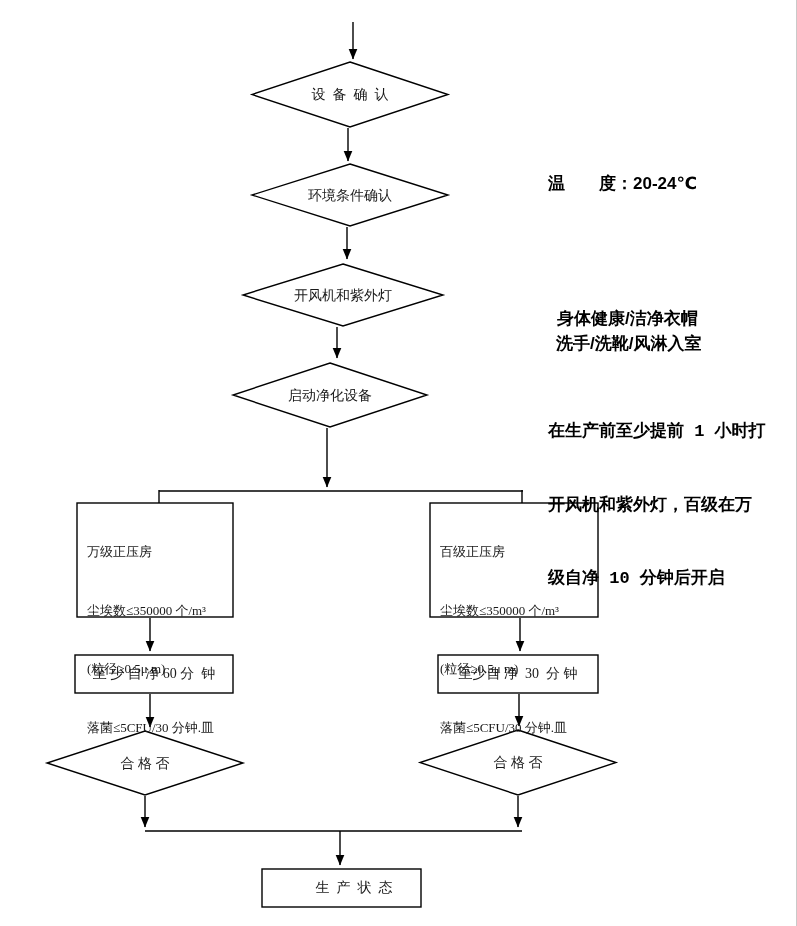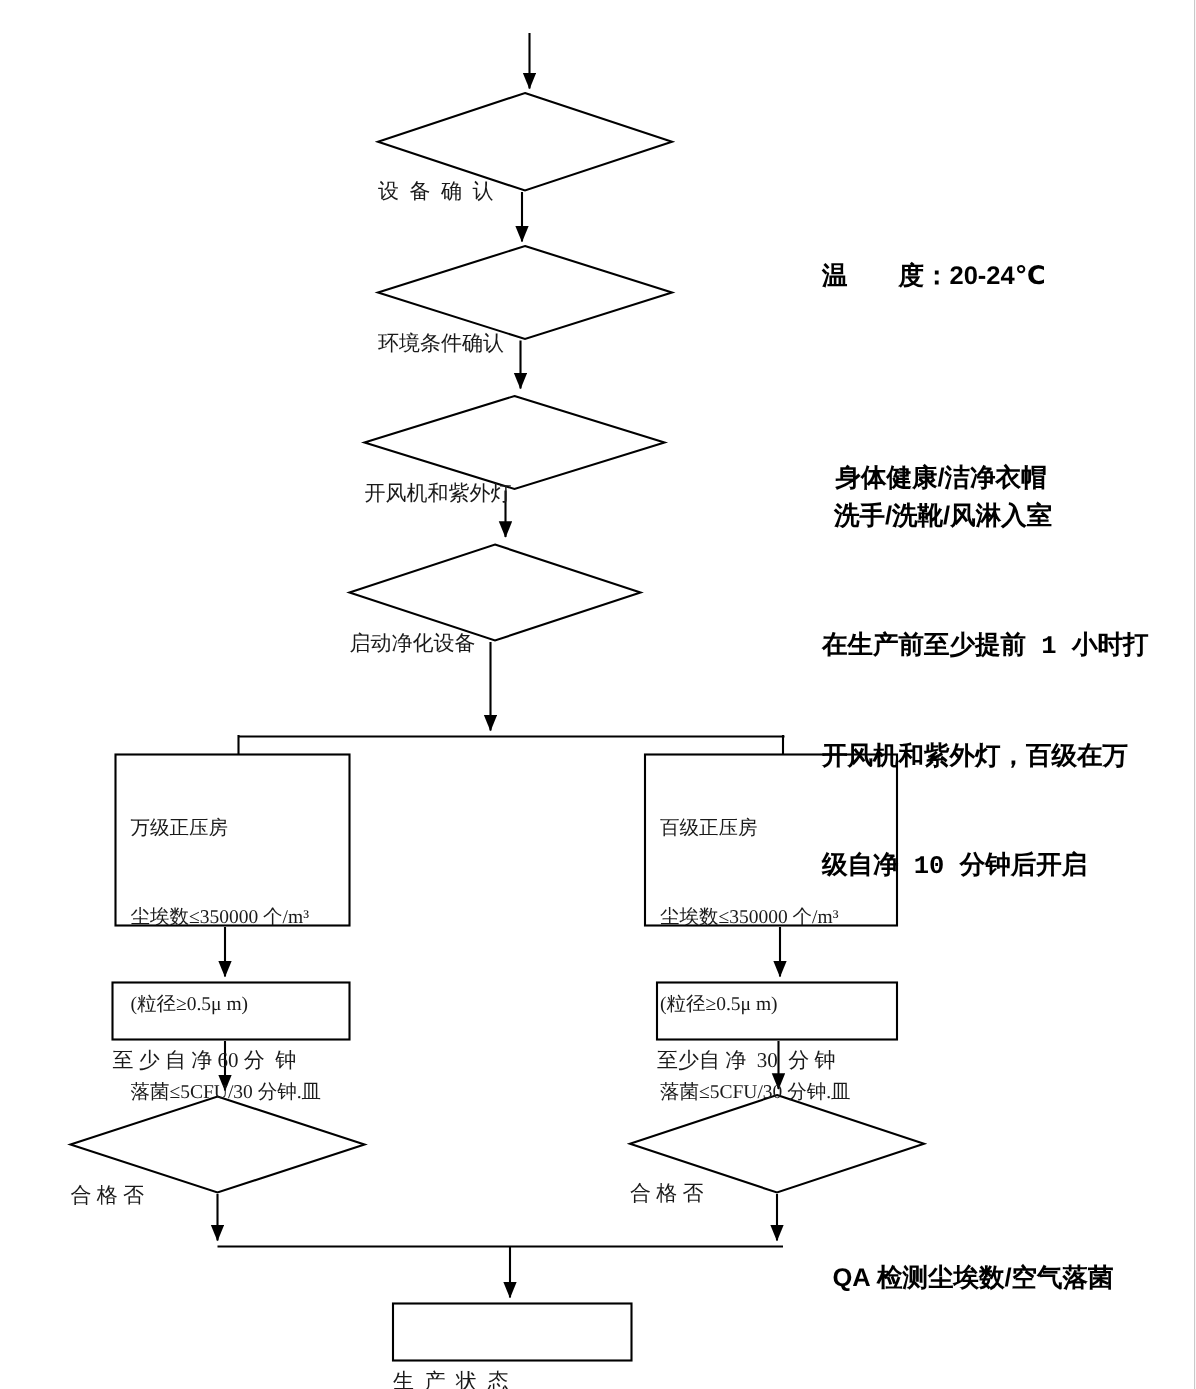--- a/index.html
+++ b/index.html
@@ -16,22 +16,22 @@
     background:#c9c9c9;
   }
   svg.canvas{position:absolute;left:0;top:0;}
   svg.canvas polygon, svg.canvas rect{fill:#ffffff;stroke:#000;stroke-width:1.4;}
   svg.canvas line{stroke:#000;stroke-width:1.4;}
   .label{
     position:absolute;
     font-size:14px;
     line-height:16px;
     white-space:pre;
+    text-align:center;
     color:#1a1a1a;
-    margin-top:34px;
   }
   .boxtext{
     position:absolute;
     font-size:13px;
     white-space:pre;
     text-align:left;
     color:#1a1a1a;
   }
   .boxtext div{height:26.5px;line-height:26.5px;}
   .annotation{
@@ -114,16 +114,15 @@
   <div class="label" style="left:262px;top:880px;width:184px;">生  产  状  态</div>
 
   <div class="annotation" style="left:548px;top:172px;">温　　度：20-24℃</div>
   <div class="annotation" style="left:557px;top:307px;">身体健康/洁净衣帽</div>
   <div class="annotation" style="left:556px;top:332px;">洗手/洗靴/风淋入室</div>
   <div class="annotation" style="left:548px;top:371px;font-family:Liberation Mono, monospace;">
     <div>在生产前至少提前 1 小时打</div>
     <div>开风机和紫外灯，百级在万</div>
     <div>级自净 10 分钟后开启</div>
   </div>
-  <div class="annotation" style="left:555px;top:840px;">QA 检测尘埃数/空气落菌</div>
 
   <div class="page-edge"></div>
 </div>
 
 </body></html>

